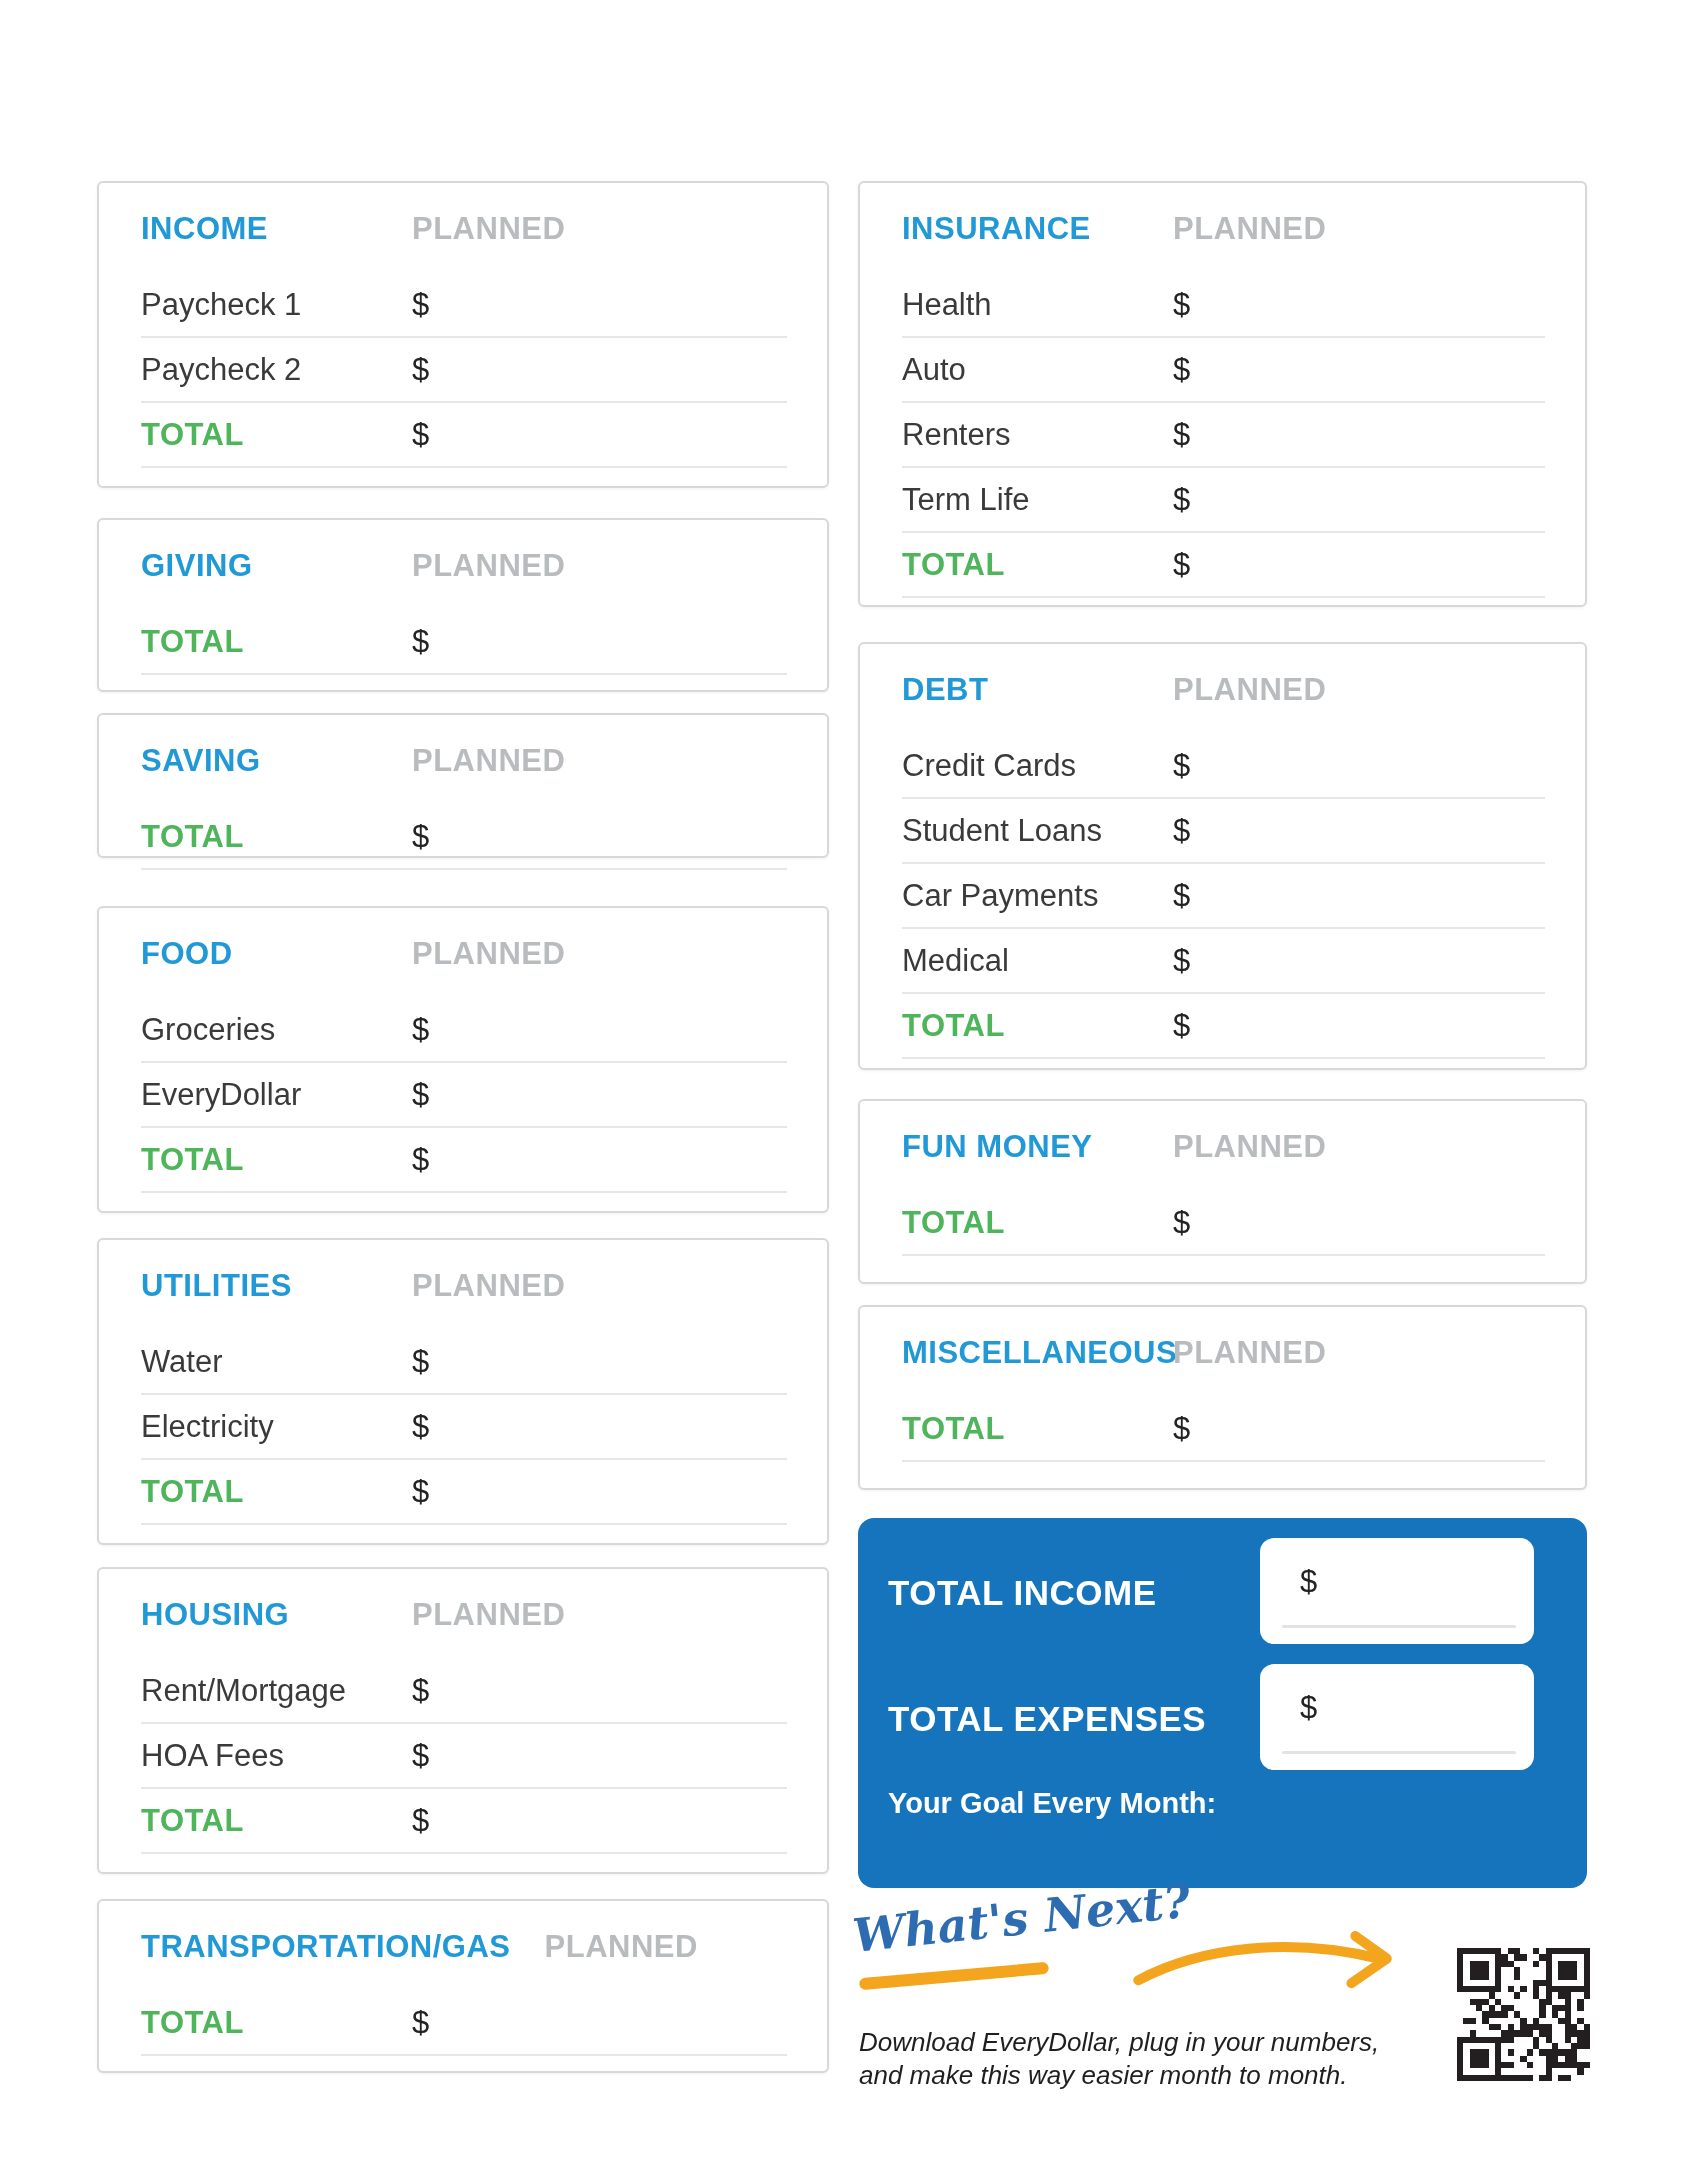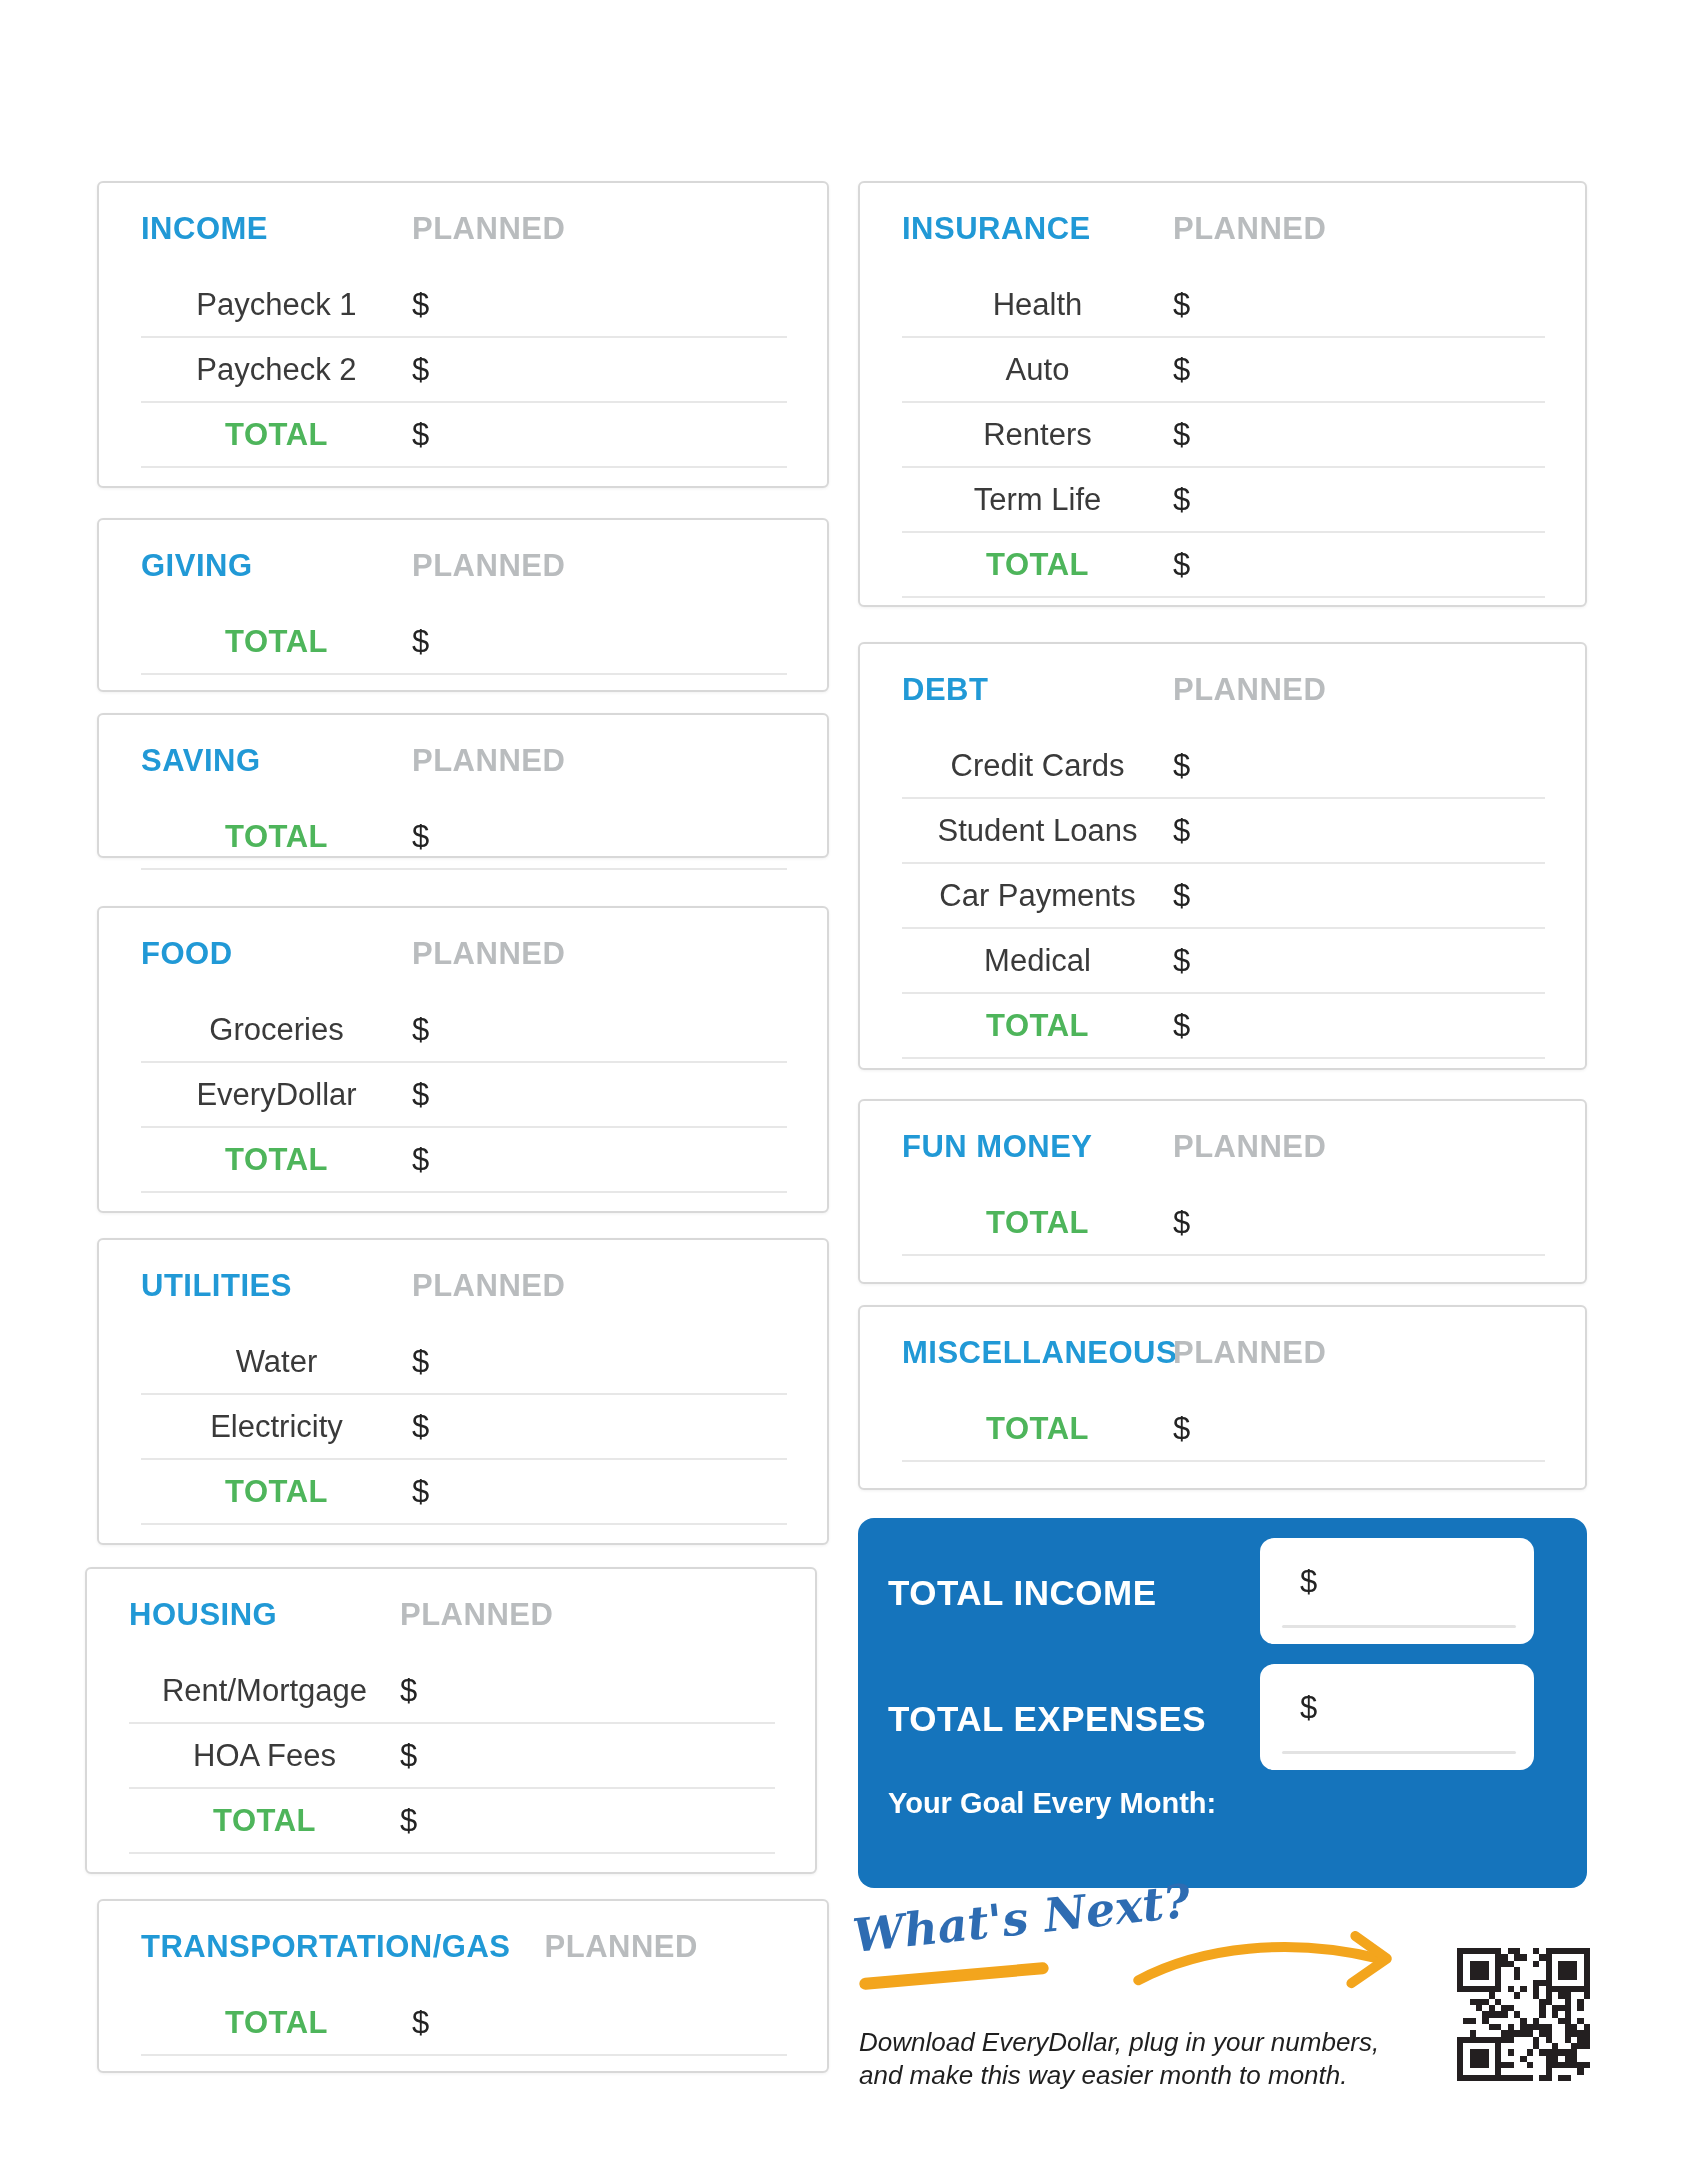--- a/index.html
+++ b/index.html
@@ -31,21 +31,21 @@
     padding:24px 40px 12px 42px;
   }
   .card-head{position:relative;height:44px;margin-bottom:22px;display:flex;align-items:center;}
   .cat-title{font-size:31px;font-weight:bold;color:var(--category-blue);letter-spacing:0.5px;white-space:nowrap;}
   .planned{position:absolute;left:271px;font-size:31px;font-weight:bold;color:var(--planned-gray);letter-spacing:0.5px;}
   .planned.inline{position:static;margin-left:34px;}
   .row{
     height:65px;border-bottom:2px solid #e7e7e7;
     display:grid;grid-template-columns:271px 1fr;align-items:center;
   }
-  .row .lbl{font-size:31px;color:#3a3a3a;text-align:center;}
+  .row .lbl{font-size:31px;color:#3a3a3a;}
   .row.total-row .lbl{font-weight:bold;color:var(--total-green);letter-spacing:0.5px;}
   .row .val{font-size:31px;color:#232323;}
 
   .summary-box{
     position:absolute;left:858px;top:1518px;width:729px;height:370px;
     background:var(--summary-blue);border-radius:16px;color:#fff;
   }
   .summary-label{position:absolute;left:30px;font-size:35px;font-weight:bold;letter-spacing:0.5px;}
   .sum-input{
     position:absolute;left:402px;width:274px;height:106px;
@@ -151,21 +151,21 @@
     <div class="row">
       <span class="lbl">Electricity</span>
       <span class="val">$</span>
     </div>
     <div class="row total-row">
       <span class="lbl">TOTAL</span>
       <span class="val">$</span>
     </div>
   </section>
 
-  <section class="card" style="left:85px;top:1567px;width:732px;height:307px">
+  <section class="card" style="left:97px;top:1567px;width:732px;height:307px">
     <div class="card-head">
       <span class="cat-title">HOUSING</span>
       <span class="planned">PLANNED</span>
     </div>
     <div class="row">
       <span class="lbl">Rent/Mortgage</span>
       <span class="val">$</span>
     </div>
     <div class="row">
       <span class="lbl">HOA Fees</span>

